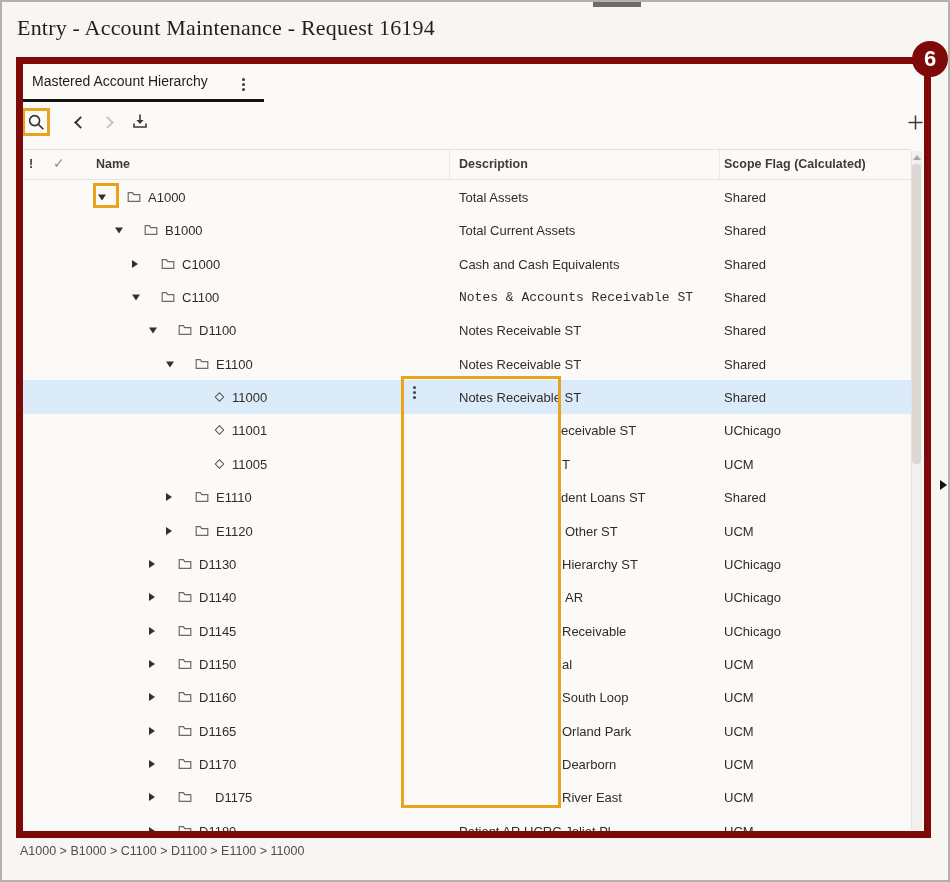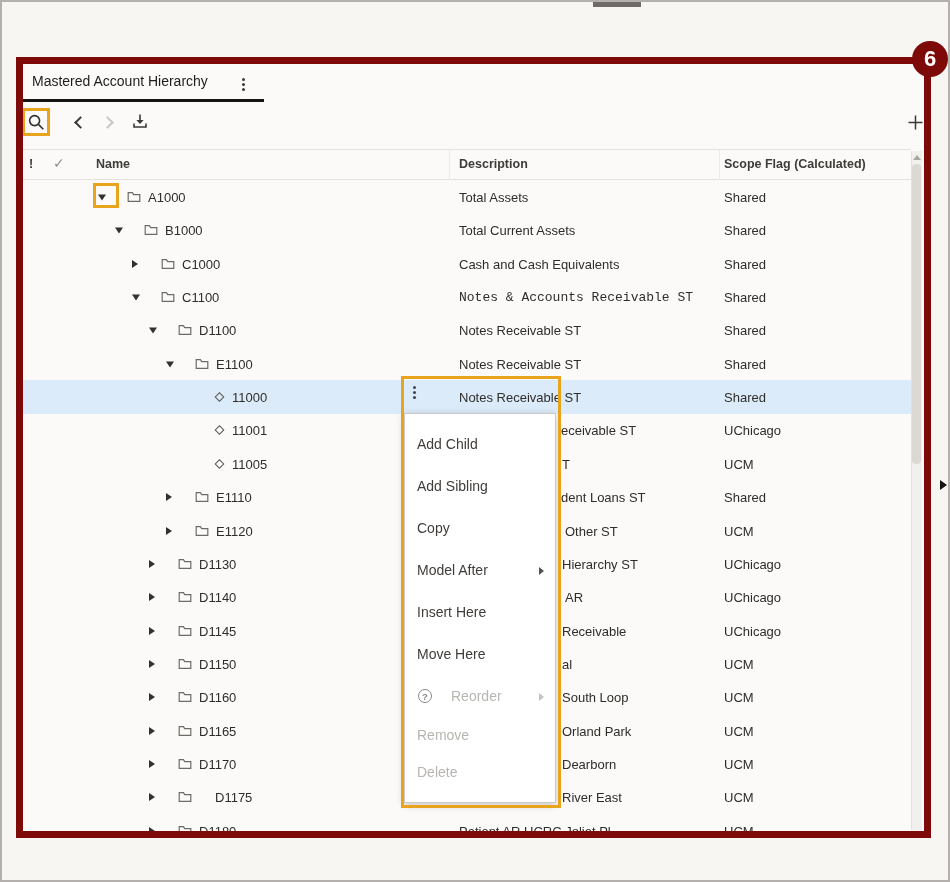--- a/index.html
+++ b/index.html
@@ -87,20 +87,21 @@
   
   #breadcrumb{left:18px;top:842px;font-size:12.5px;color:#504e4b;}
   svg{display:block;}
 </style>
 </head>
 <body>
 
 <div id="page">
 
   <div class="abs" id="top-notch"></div>
+  <div class="abs" id="win-title">Entry - Account Maintenance - Request 16194</div>
 
   <div class="abs" id="panel"></div>
 
   <div class="abs" id="tab-label">Mastered Account Hierarchy</div>
   <div class="abs kebab" id="tab-kebab"></div>
   <div class="abs" id="tab-underline"></div>
 
   <div class="abs icon-btn" id="search-btn">
     <svg width="19" height="19" viewBox="0 0 19 19">
         <circle cx="7.6" cy="7.6" r="5" fill="none" stroke="#33312e" stroke-width="1.6"></circle>
@@ -341,39 +342,26 @@
         <span class="cell name" style="left: 176px;">D1180</span>
         <span class="cell desc" style="left: 436px;">Patient AR UCRC Joliet Pl</span>
         <span class="cell scope" style="left: 701px;">UCM</span>
       </div>
     </div>
 
   <div class="abs" id="vscroll"></div>
   <div class="abs" id="vscroll-up"></div>
   <div class="abs" id="vscroll-thumb"></div>
 
-  <div class="abs" id="ctx-menu">
-      <div class="mi" style="top: 22px;">Add Child</div>
-      <div class="mi" style="top: 64px;">Add Sibling</div>
-      <div class="mi" style="top: 106px;">Copy</div>
-      <div class="mi" style="top: 148px;">Model After</div>
-      <div class="mi-sub" style="left: 134px; top: 153px;"></div>
-      <div class="mi" style="top: 190px;">Insert Here</div>
-      <div class="mi" style="top: 232px;">Move Here</div>
-      <div class="mi disabled" style="top: 274px; left: 46px;">Reorder</div>
-      <div class="mi-help" style="left: 13px; top: 275px;">?</div>
-      <div class="mi-sub disabled" style="left: 134px; top: 279px;"></div>
-      <div class="mi disabled" style="top: 313px;">Remove</div>
-      <div class="mi disabled" style="top: 350px;">Delete</div>
-    </div>
   <div class="abs kebab" id="row-kebab"></div>
 
   <div class="hl" id="hl-search"></div>
   <div class="hl" id="hl-arrow"></div>
   <div class="hl" id="hl-menu"></div>
 
   <div class="abs" id="frame"></div>
   <div class="abs" id="badge">6</div>
 
   <div class="abs" id="edge-expander"></div>
 
+  <div class="abs" id="breadcrumb">A1000 &gt; B1000 &gt; C1100 &gt; D1100 &gt; E1100 &gt; 11000</div>
 
 </div>
 
 </body></html>

